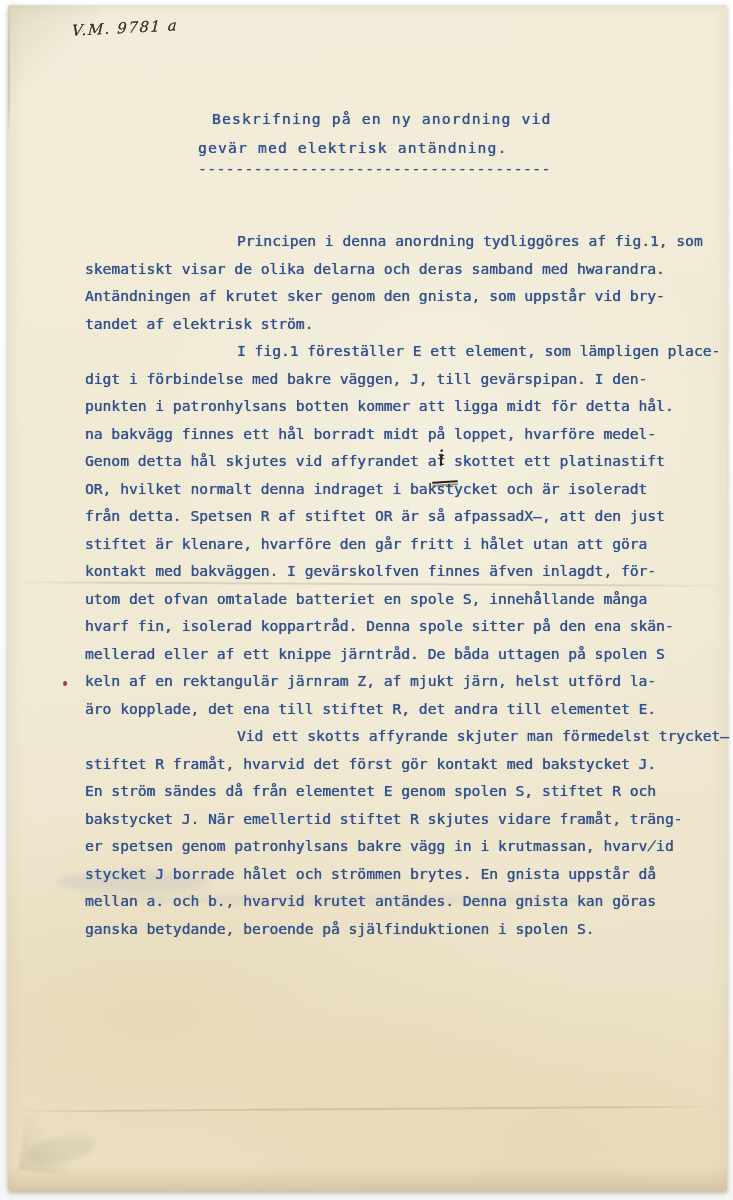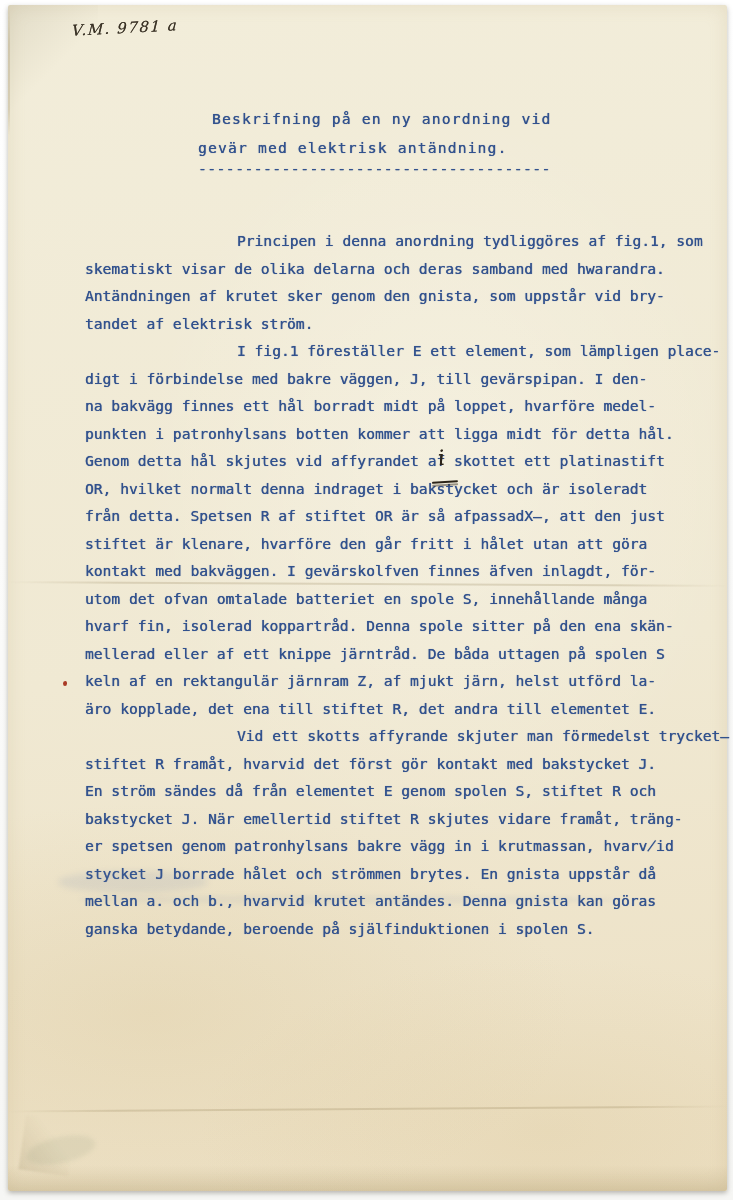--- a/index.html
+++ b/index.html
@@ -90,22 +90,22 @@
         <div class="tline">gevär med elektrisk antändning.</div>
         <div class="tline rule">--------------------------------------</div>
       </div>
       <div class="body-text" id="body-text">
           <div class="line indent">Principen i denna anordning tydliggöres af fig.1, som</div>
           <div class="line">skematiskt visar de olika delarna och deras samband med hwarandra.</div>
           <div class="line">Antändningen af krutet sker genom den gnista, som uppstår vid bry-</div>
           <div class="line">tandet af elektrisk ström.</div>
           <div class="line indent">I fig.1 föreställer E ett element, som lämpligen place-</div>
           <div class="line">digt i förbindelse med bakre väggen, J, till gevärspipan. I den-</div>
+          <div class="line">punkten i patronhylsans botten kommer att ligga midt för detta hål.</div>
           <div class="line">na bakvägg finnes ett hål borradt midt på loppet, hvarföre medel-</div>
-          <div class="line">punkten i patronhylsans botten kommer att ligga midt för detta hål.</div>
           <div class="line">Genom detta hål skjutes vid affyrandet af skottet ett platinastift</div>
           <div class="line">OR, hvilket normalt denna indraget i bakstycket och är isoleradt</div>
           <div class="line">från detta. Spetsen R af stiftet OR är så afpassadX̶, att den just</div>
           <div class="line">stiftet är klenare, hvarföre den går fritt i hålet utan att göra</div>
           <div class="line">kontakt med bakväggen. I gevärskolfven finnes äfven inlagdt, för-</div>
           <div class="line">utom det ofvan omtalade batteriet en spole S, innehållande många</div>
           <div class="line">hvarf fin, isolerad koppartråd. Denna spole sitter på den ena skän-</div>
           <div class="line">mellerad eller af ett knippe järntråd. De båda uttagen på spolen S</div>
           <div class="line">keln af en rektangulär järnram Z, af mjukt järn, helst utförd la-</div>
           <div class="line">äro kopplade, det ena till stiftet R, det andra till elementet E.</div>

